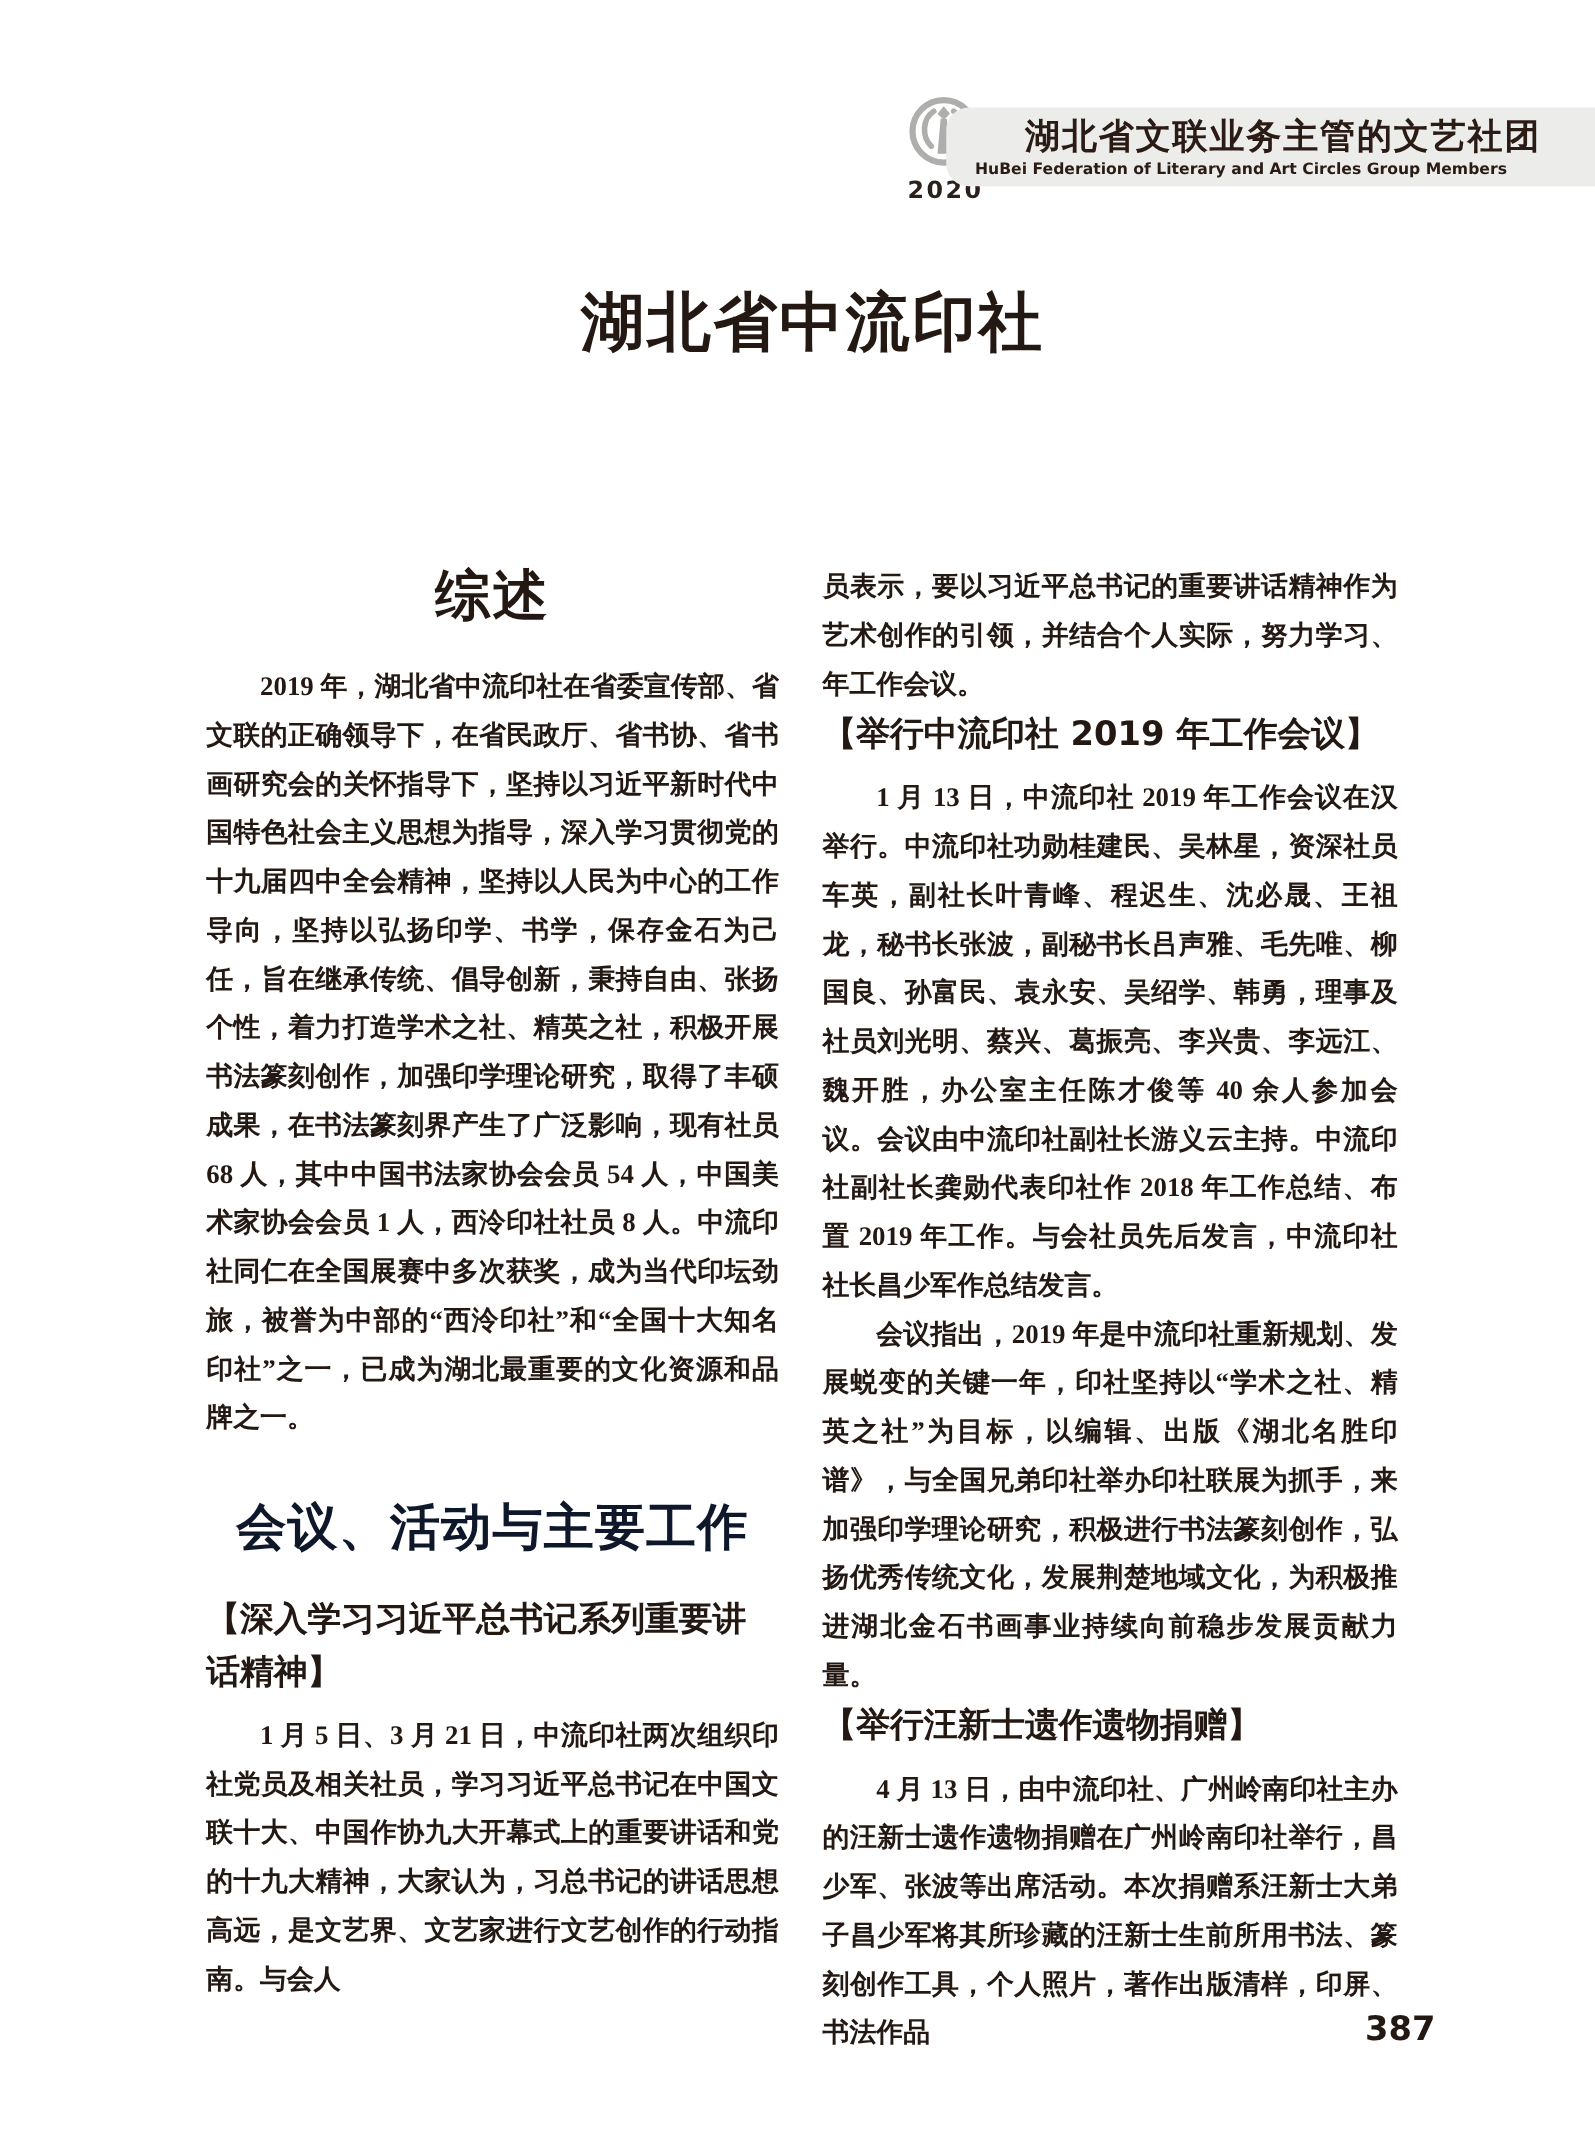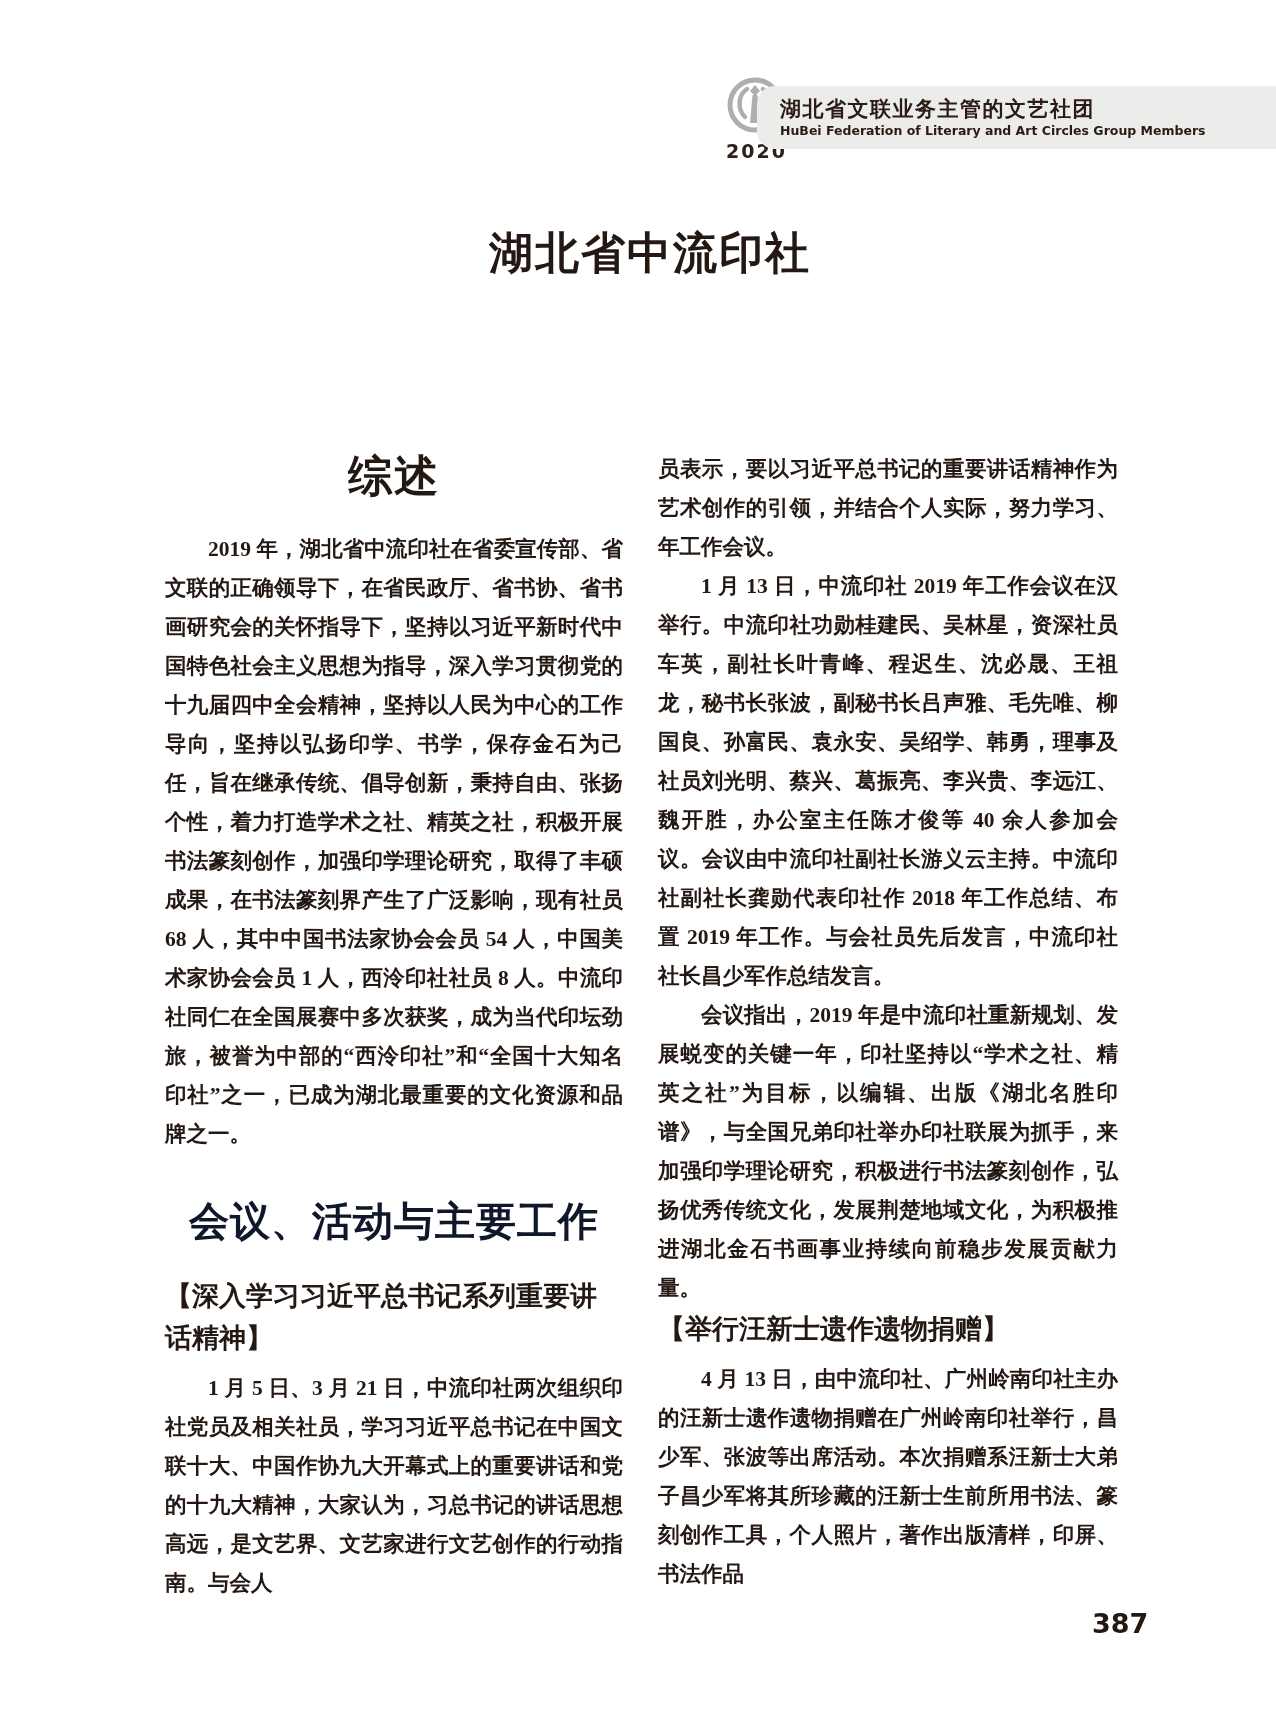--- a/index.html
+++ b/index.html
@@ -16,31 +16,31 @@
     font-weight:bold;font-size:19px;letter-spacing:2px;color:#2a211c;margin-top:2px;
   }
   .banner{
     position:absolute;left:757px;top:86px;width:519px;height:63px;
     background:#ececea;border-radius:18px 0 0 18px;
     box-sizing:border-box;padding-left:23px;
     display:flex;flex-direction:column;justify-content:center;
   }
   .banner-cn{
     font-family:Liberation Sans, sans-serif;
-    font-weight:bold;font-size:21px;letter-spacing:1.5px;color:#2a1b14;line-height:1.25;
+    font-weight:bold;font-size:28px;letter-spacing:1.5px;color:#2a1b14;line-height:1.25;margin-left:40px;
   }
   .banner-en{
     font-family:"DejaVu Sans","Liberation Sans",sans-serif;
     font-weight:bold;font-size:12.5px;color:#2a1b14;line-height:1.4;
   }
   
   .page-title{
     position:absolute;left:165px;top:224px;width:970px;text-align:center;
     font-family:Liberation Serif, serif;
-    font-weight:bold;font-size:44px;letter-spacing:2px;color:#241813;
+    font-weight:bold;font-size:51px;letter-spacing:2px;color:#241813;
   }
   
   .col{position:absolute;top:443px;width:458px;}
   .col-left{left:165px;}
   .col-right{left:658px;width:460px;top:450px;}
   p.body{
     margin:0;font-size:21.5px;line-height:39px;font-weight:bold;
     text-align:justify;text-indent:2em;color:#241813;
   }
   p.body.no-indent{text-indent:0;}
@@ -95,19 +95,20 @@
 <div class="col col-left">
   <h2 class="overview">综述</h2>
   <p class="body">2019 年，湖北省中流印社在省委宣传部、省文联的正确领导下，在省民政厅、省书协、省书画研究会的关怀指导下，坚持以习近平新时代中国特色社会主义思想为指导，深入学习贯彻党的十九届四中全会精神，坚持以人民为中心的工作导向，坚持以弘扬印学、书学，保存金石为己任，旨在继承传统、倡导创新，秉持自由、张扬个性，着力打造学术之社、精英之社，积极开展书法篆刻创作，加强印学理论研究，取得了丰硕成果，在书法篆刻界产生了广泛影响，现有社员 68 人，其中中国书法家协会会员 54 人，中国美术家协会会员 1 人，西泠印社社员 8 人。中流印社同仁在全国展赛中多次获奖，成为当代印坛劲旅，被誉为中部的“西泠印社”和“全国十大知名印社”之一，已成为湖北最重要的文化资源和品牌之一。</p>
   <h1 class="section">会议、活动与主要工作</h1>
   <h3 class="sub">【深入学习习近平总书记系列重要讲话精神】</h3>
   <p class="body">1 月 5 日、3 月 21 日，中流印社两次组织印社党员及相关社员，学习习近平总书记在中国文联十大、中国作协九大开幕式上的重要讲话和党的十九大精神，大家认为，习总书记的讲话思想高远，是文艺界、文艺家进行文艺创作的行动指南。与会人</p>
 </div>
 
 <div class="col col-right">
   <p class="body no-indent">员表示，要以习近平总书记的重要讲话精神作为艺术创作的引领，并结合个人实际，努力学习、年工作会议。</p>
+  <h3 class="sub mt-meeting">【举行中流印社 2019 年工作会议】</h3>
   <p class="body gap-after">1 月 13 日，中流印社 2019 年工作会议在汉举行。中流印社功勋桂建民、吴林星，资深社员车英，副社长叶青峰、程迟生、沈必晟、王祖龙，秘书长张波，副秘书长吕声雅、毛先唯、柳国良、孙富民、袁永安、吴绍学、韩勇，理事及社员刘光明、蔡兴、葛振亮、李兴贵、李远江、魏开胜，办公室主任陈才俊等 40 余人参加会议。会议由中流印社副社长游义云主持。中流印社副社长龚勋代表印社作 2018 年工作总结、布置 2019 年工作。与会社员先后发言，中流印社社长昌少军作总结发言。</p>
   <p class="body">会议指出，2019 年是中流印社重新规划、发展蜕变的关键一年，印社坚持以“学术之社、精英之社”为目标，以编辑、出版《湖北名胜印谱》，与全国兄弟印社举办印社联展为抓手，来加强印学理论研究，积极进行书法篆刻创作，弘扬优秀传统文化，发展荆楚地域文化，为积极推进湖北金石书画事业持续向前稳步发展贡献力量。</p>
   <h3 class="sub mt-donation">【举行汪新士遗作遗物捐赠】</h3>
   <p class="body">4 月 13 日，由中流印社、广州岭南印社主办的汪新士遗作遗物捐赠在广州岭南印社举行，昌少军、张波等出席活动。本次捐赠系汪新士大弟子昌少军将其所珍藏的汪新士生前所用书法、篆刻创作工具，个人照片，著作出版清样，印屏、书法作品</p>
 </div>
 
 <div class="page-number">387</div>
 
 </body></html>

